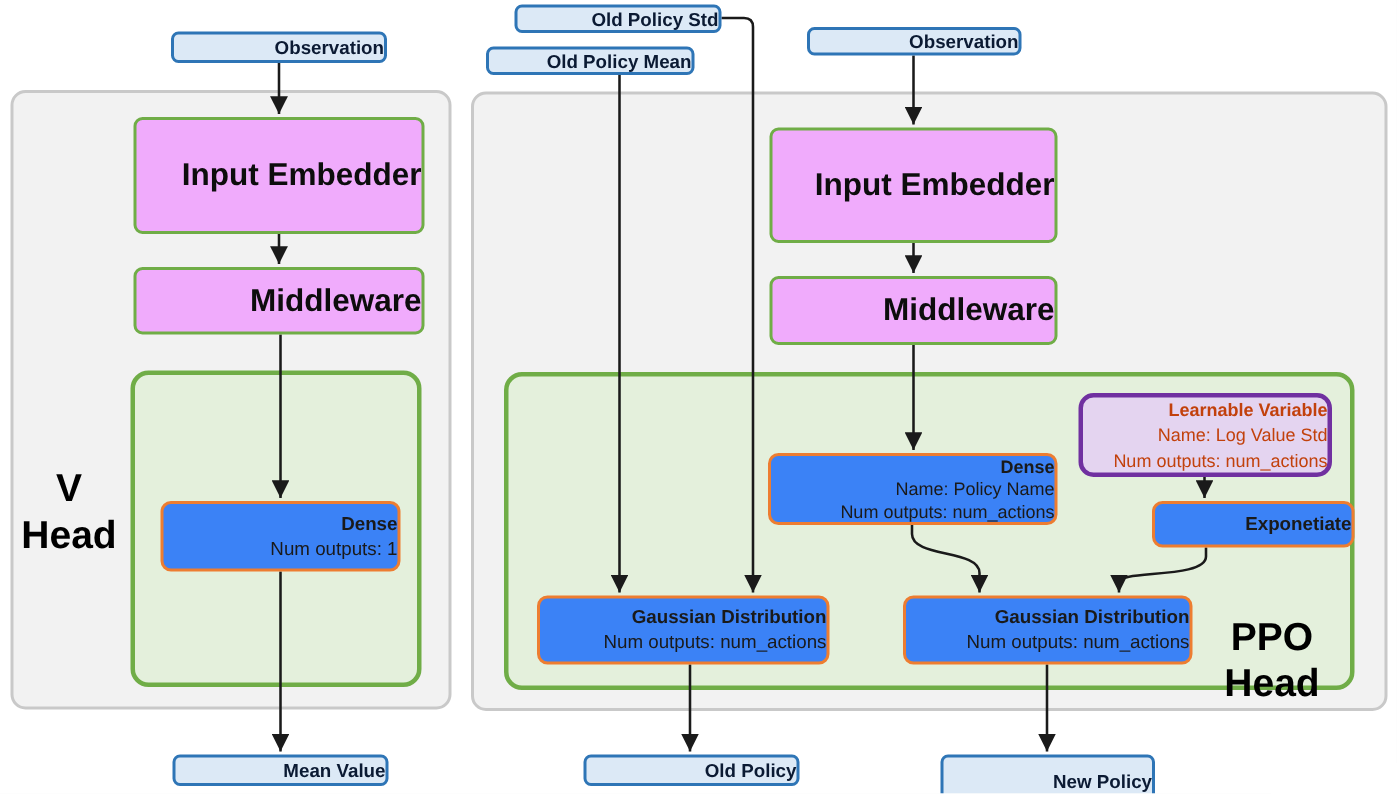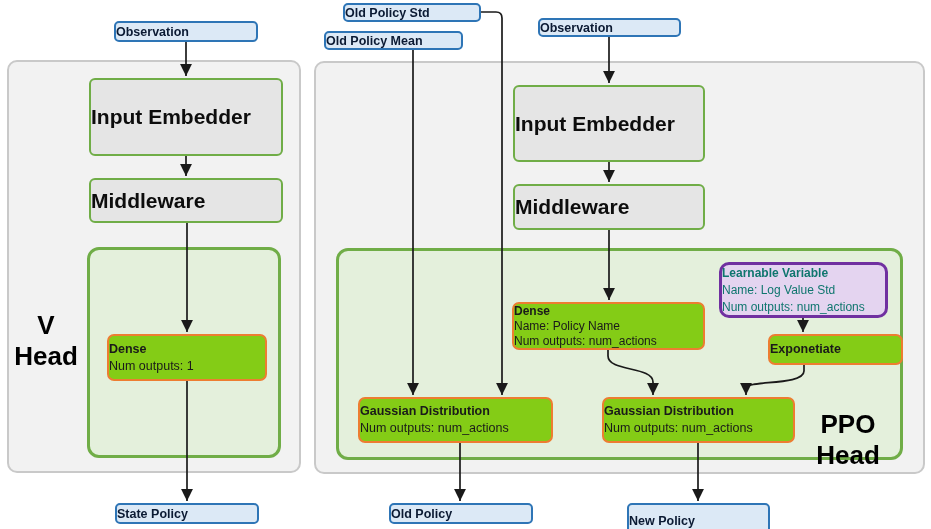--- a/index.html
+++ b/index.html
@@ -10,38 +10,38 @@
   .panel-gray {
     position:absolute; box-sizing:border-box;
     background:#F2F2F2; border:2px solid #C9C9C9; border-radius:10px;
   }
   .panel-green {
     position:absolute; box-sizing:border-box;
     background:#E4F0DC; border:3px solid #70AD47; border-radius:12px;
   }
   .node {
     position:absolute; box-sizing:border-box;
-    display:flex; flex-direction:column; align-items:flex-start; justify-content:center;
+    display:flex; flex-direction:column; align-items:flex-end; justify-content:center;
     text-align:center; color:#111;
   }
   .blue {
     background:#DCE9F6; border:2.5px solid #2E75B6; border-radius:5px;
     font-weight:bold; font-size:12.5px; color:#0b1a33;
   }
   .green-box {
-    background:#e5e5e5; border:2.5px solid #70AD47; border-radius:6px;
+    background:#f0abfc; border:2.5px solid #70AD47; border-radius:6px;
     font-weight:bold; font-size:21px; color:#0d0d0d;
   }
   .orange {
-    background:#84cc16; border:2.5px solid #ED7D31; border-radius:7px;
+    background:#3b82f6; border:2.5px solid #ED7D31; border-radius:7px;
     font-size:12px; line-height:15px; color:#1a1a1a;
   }
   .purple {
     background:#E4D4F0; border:3px solid #7030A0; border-radius:10px;
-    font-size:12px; line-height:17px; color:#0f766e;
+    font-size:12px; line-height:17px; color:#c2410c;
   }
   .orange.two-line { line-height:17px; font-size:12.5px; }
   .node .t { font-weight:bold; }
   .big-label {
     position:absolute; font-weight:bold; font-size:26px; line-height:31px;
     text-align:center; color:#000;
   }
   svg.connectors { position:absolute; left:0; top:0; pointer-events:none; }
 </style>
 </head>
@@ -102,21 +102,21 @@
   <div class="node green-box" style="left:89px; top:178px; width:194px; height:45px;">
     <span>Middleware</span>
   </div>
 
   <div class="node orange two-line" style="left:107px; top:334px; width:160px; height:47px;">
     <span class="t">Dense</span>
     <span>Num outputs: 1</span>
   </div>
 
   <div class="node blue" style="left:115px; top:503px; width:144px; height:21px;">
-    <span>State Policy</span>
+    <span>Mean Value</span>
   </div>
 
   <div class="node blue" style="left:343px; top:3px; width:138px; height:19px;">
     <span>Old Policy Std</span>
   </div>
 
   <div class="node blue" style="left:324px; top:31px; width:139px; height:19px;">
     <span>Old Policy Mean</span>
   </div>
 

